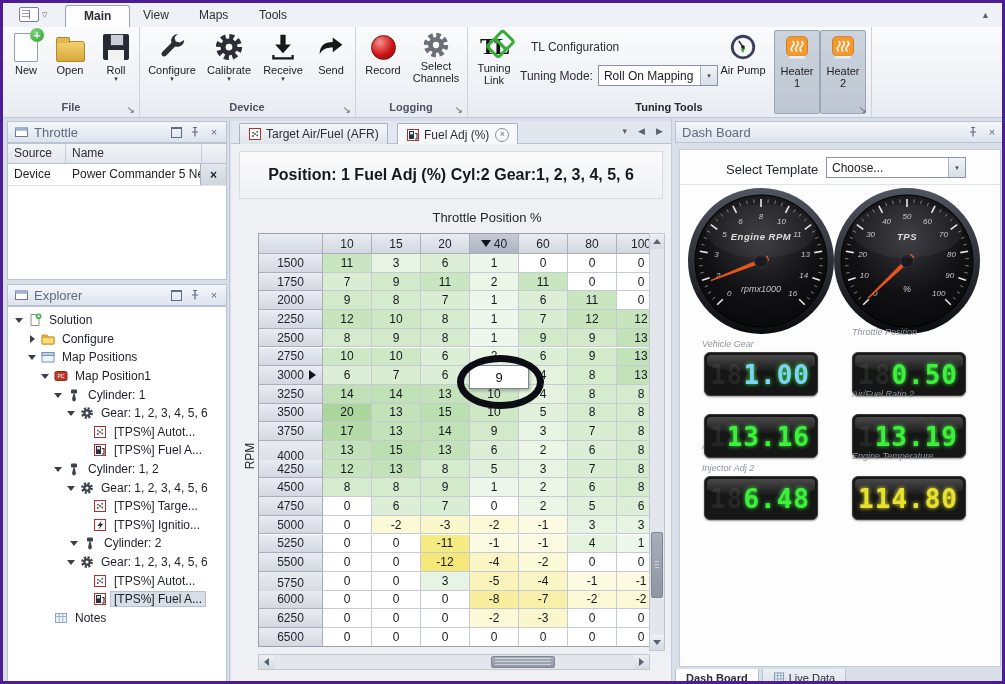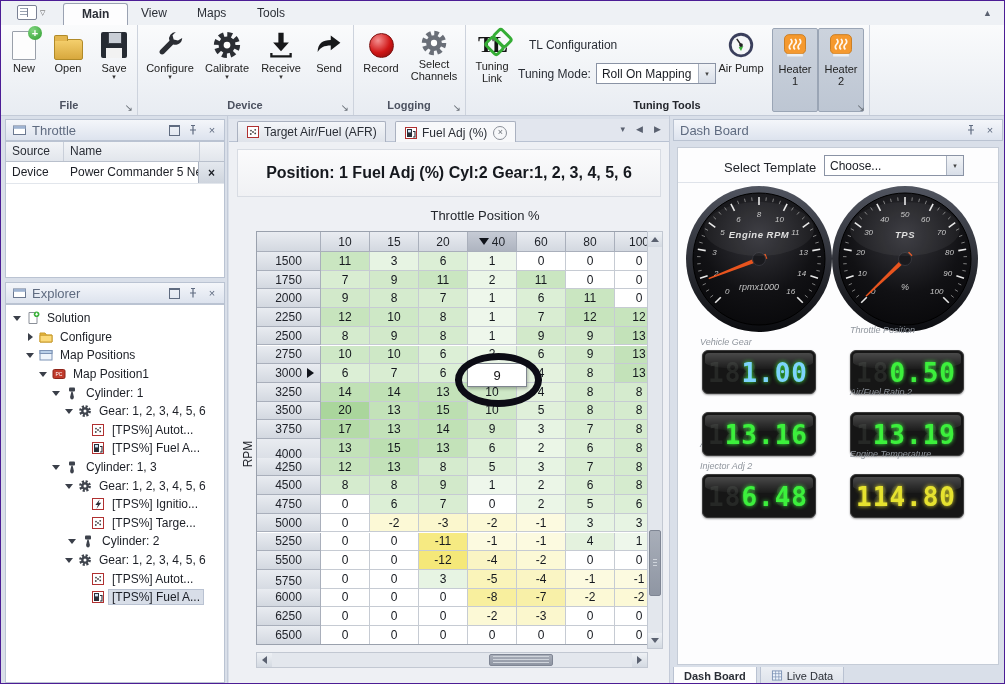--- a/index.html
+++ b/index.html
@@ -1,18 +1,18 @@
 <!DOCTYPE html>
 <html><head>
 <meta charset="utf-8">
 <style>
   html,body{margin:0;padding:0;background:#9aa3b2;}
   #app{position:relative;width:1005px;height:684px;background:#d9dfe9;
        font-family:"Liberation Sans",sans-serif;overflow:hidden;
-       border:1px solid #4c1d95;box-sizing:border-box;font-size:12px;color:#1c1f26;}
+       border:3px solid #4c1d95;box-sizing:border-box;font-size:12px;color:#1c1f26;}
   
   #tabstrip{position:absolute;left:0;top:0;right:0;height:24px;background:#eef1f5;border-bottom:1px solid #cdd3dd;}
   .qa{position:absolute;left:16px;top:4px;display:flex;align-items:center;gap:3px;}
   .qa .qicon{width:18px;height:13px;background:#fff;border:1px solid #7a8194;border-radius:2px;position:relative;}
   .qa .qicon::before{content:'';position:absolute;left:2px;top:2px;right:8px;bottom:2px;border-right:1px solid #7a8194;background:repeating-linear-gradient(#9aa3b2 0 1px,transparent 1px 3px);}
   .qa .qcaret{font-size:7px;color:#555;}
   .wtab{position:absolute;top:2px;height:21px;line-height:21px;padding:0 18px;font-size:12px;color:#2a2e36;cursor:default;}
   .wtab.active{background:#fdfdfe;border:1px solid #9aa2b2;border-bottom:none;border-radius:3px 3px 0 0;font-weight:bold;}
   #ribcollapse{position:absolute;right:12px;top:7px;font-size:9px;color:#5a6170;}
   
@@ -140,21 +140,21 @@
       <div class="rbtn" style="left:48px;width:38px;">
         <div class="ric">
             <span class="ic-open"></span>
           </div>
         <span>Open</span>
       </div>
       <div class="rbtn" style="left:94px;width:38px;">
         <div class="ric">
             <span class="ic-save"></span>
           </div>
-        <span>Save</span>
+        <span>Roll</span>
         <span class="caret">▾</span>
       </div>
       <div class="glabel">File</div>
       <span class="launcher">↘</span>
     </div>
 
     <div class="rgroup" style="left:136px;width:216px;">
       <div class="rbtn" style="left:6px;width:54px;">
         <div class="ric">
             <svg width="30" height="30" viewBox="0 0 32 32">
@@ -437,59 +437,59 @@
         </div>
         <div class="trow" style="padding-left: 44px;">
           <span class="exp open"></span>
           <span class="ticon">
             <svg viewBox="0 0 14 14">
               <rect x="4" y="1.5" width="6" height="4" rx="1" fill="#3d424c"></rect>
               <path d="M6.4 5.5L5 11.5h4L7.6 5.5z" fill="#3d424c"></path>
               <circle cx="7" cy="11.8" r="1.7" fill="#3d424c"></circle>
             </svg>
           </span>
-          <span class="tlabel">Cylinder: 1, 3</span>
+          <span class="tlabel">Cylinder: 1, 2</span>
         </div>
         <div class="trow" style="padding-left: 57px;">
           <span class="exp open"></span>
           <span class="ticon">
             <svg viewBox="0 0 14 14">
               <circle cx="7" cy="7" r="4.2" fill="none" stroke="#3f444d" stroke-width="3.4" stroke-dasharray="1.9 1.4"></circle>
               <circle cx="7" cy="7" r="3.8" fill="#3f444d"></circle>
               <circle cx="7" cy="7" r="1.5" fill="#fff"></circle>
             </svg>
           </span>
           <span class="tlabel">Gear: 1, 2, 3, 4, 5, 6</span>
-        </div>
-        <div class="trow" style="padding-left: 70px;">
-          <span class="exp none"></span>
-          <span class="ticon">
-            <svg viewBox="0 0 14 14">
-              <rect x="1.5" y="1.5" width="11" height="11" fill="#fff" stroke="#b03030"></rect>
-              <path d="M8.6 2.4L4.4 8H7l-1.6 4 4.8-6.2H7.6z" fill="#2a2f38"></path>
-            </svg>
-          </span>
-          <span class="tlabel">[TPS%] Ignitio...</span>
         </div>
         <div class="trow" style="padding-left: 70px;">
           <span class="exp none"></span>
           <span class="ticon">
             <svg viewBox="0 0 14 14">
               <rect x="1.5" y="1.5" width="11" height="11" fill="#fff" stroke="#b03030"></rect>
               <g fill="#444">
                 <circle cx="4.8" cy="9" r=".9"></circle>
                 <circle cx="7" cy="7" r=".9"></circle>
                 <circle cx="9.2" cy="4.8" r=".9"></circle>
                 <circle cx="5" cy="5.6" r=".9"></circle>
                 <circle cx="9.2" cy="8.4" r=".9"></circle>
               </g>
             </svg>
           </span>
           <span class="tlabel">[TPS%] Targe...</span>
         </div>
+        <div class="trow" style="padding-left: 70px;">
+          <span class="exp none"></span>
+          <span class="ticon">
+            <svg viewBox="0 0 14 14">
+              <rect x="1.5" y="1.5" width="11" height="11" fill="#fff" stroke="#b03030"></rect>
+              <path d="M8.6 2.4L4.4 8H7l-1.6 4 4.8-6.2H7.6z" fill="#2a2f38"></path>
+            </svg>
+          </span>
+          <span class="tlabel">[TPS%] Ignitio...</span>
+        </div>
         <div class="trow" style="padding-left: 60px;">
           <span class="exp open"></span>
           <span class="ticon">
             <svg viewBox="0 0 14 14">
               <rect x="4" y="1.5" width="6" height="4" rx="1" fill="#3d424c"></rect>
               <path d="M6.4 5.5L5 11.5h4L7.6 5.5z" fill="#3d424c"></path>
               <circle cx="7" cy="11.8" r="1.7" fill="#3d424c"></circle>
             </svg>
           </span>
           <span class="tlabel">Cylinder: 2</span>
@@ -525,20 +525,30 @@
           <span class="exp none"></span>
           <span class="ticon">
             <svg viewBox="0 0 14 14">
               <rect x="1.5" y="1.5" width="11" height="11" fill="#fff" stroke="#b03030"></rect>
               <rect x="3" y="3" width="5" height="8" fill="#2a2f38"></rect>
               <rect x="4" y="4" width="3" height="2.4" fill="#cfe3f5"></rect>
               <path d="M9 5.5h2V11H9" fill="none" stroke="#2a2f38" stroke-width="1.1"></path>
             </svg>
           </span>
           <span class="tlabel">[TPS%] Fuel A...</span>
+        </div>
+        <div class="trow" style="padding-left: 31px;">
+          <span class="exp none"></span>
+          <span class="ticon">
+            <svg viewBox="0 0 14 14">
+              <rect x="1.5" y="2.5" width="11" height="9" fill="#eef4fb" stroke="#8fa6c4"></rect>
+              <path d="M1.5 5.5h11M5.2 2.5v9M8.8 2.5v9" stroke="#8fa6c4" stroke-width=".8"></path>
+            </svg>
+          </span>
+          <span class="tlabel">Notes</span>
         </div>
       </div>
   </div>
 
   <div id="edit-tabbar">
     <div class="etab" style="left:8px;">
       <span class="etabicon">
           <svg viewBox="0 0 14 14">
             <rect x="1.5" y="1.5" width="11" height="11" fill="#fff" stroke="#b03030"></rect>
             <g fill="#444">

